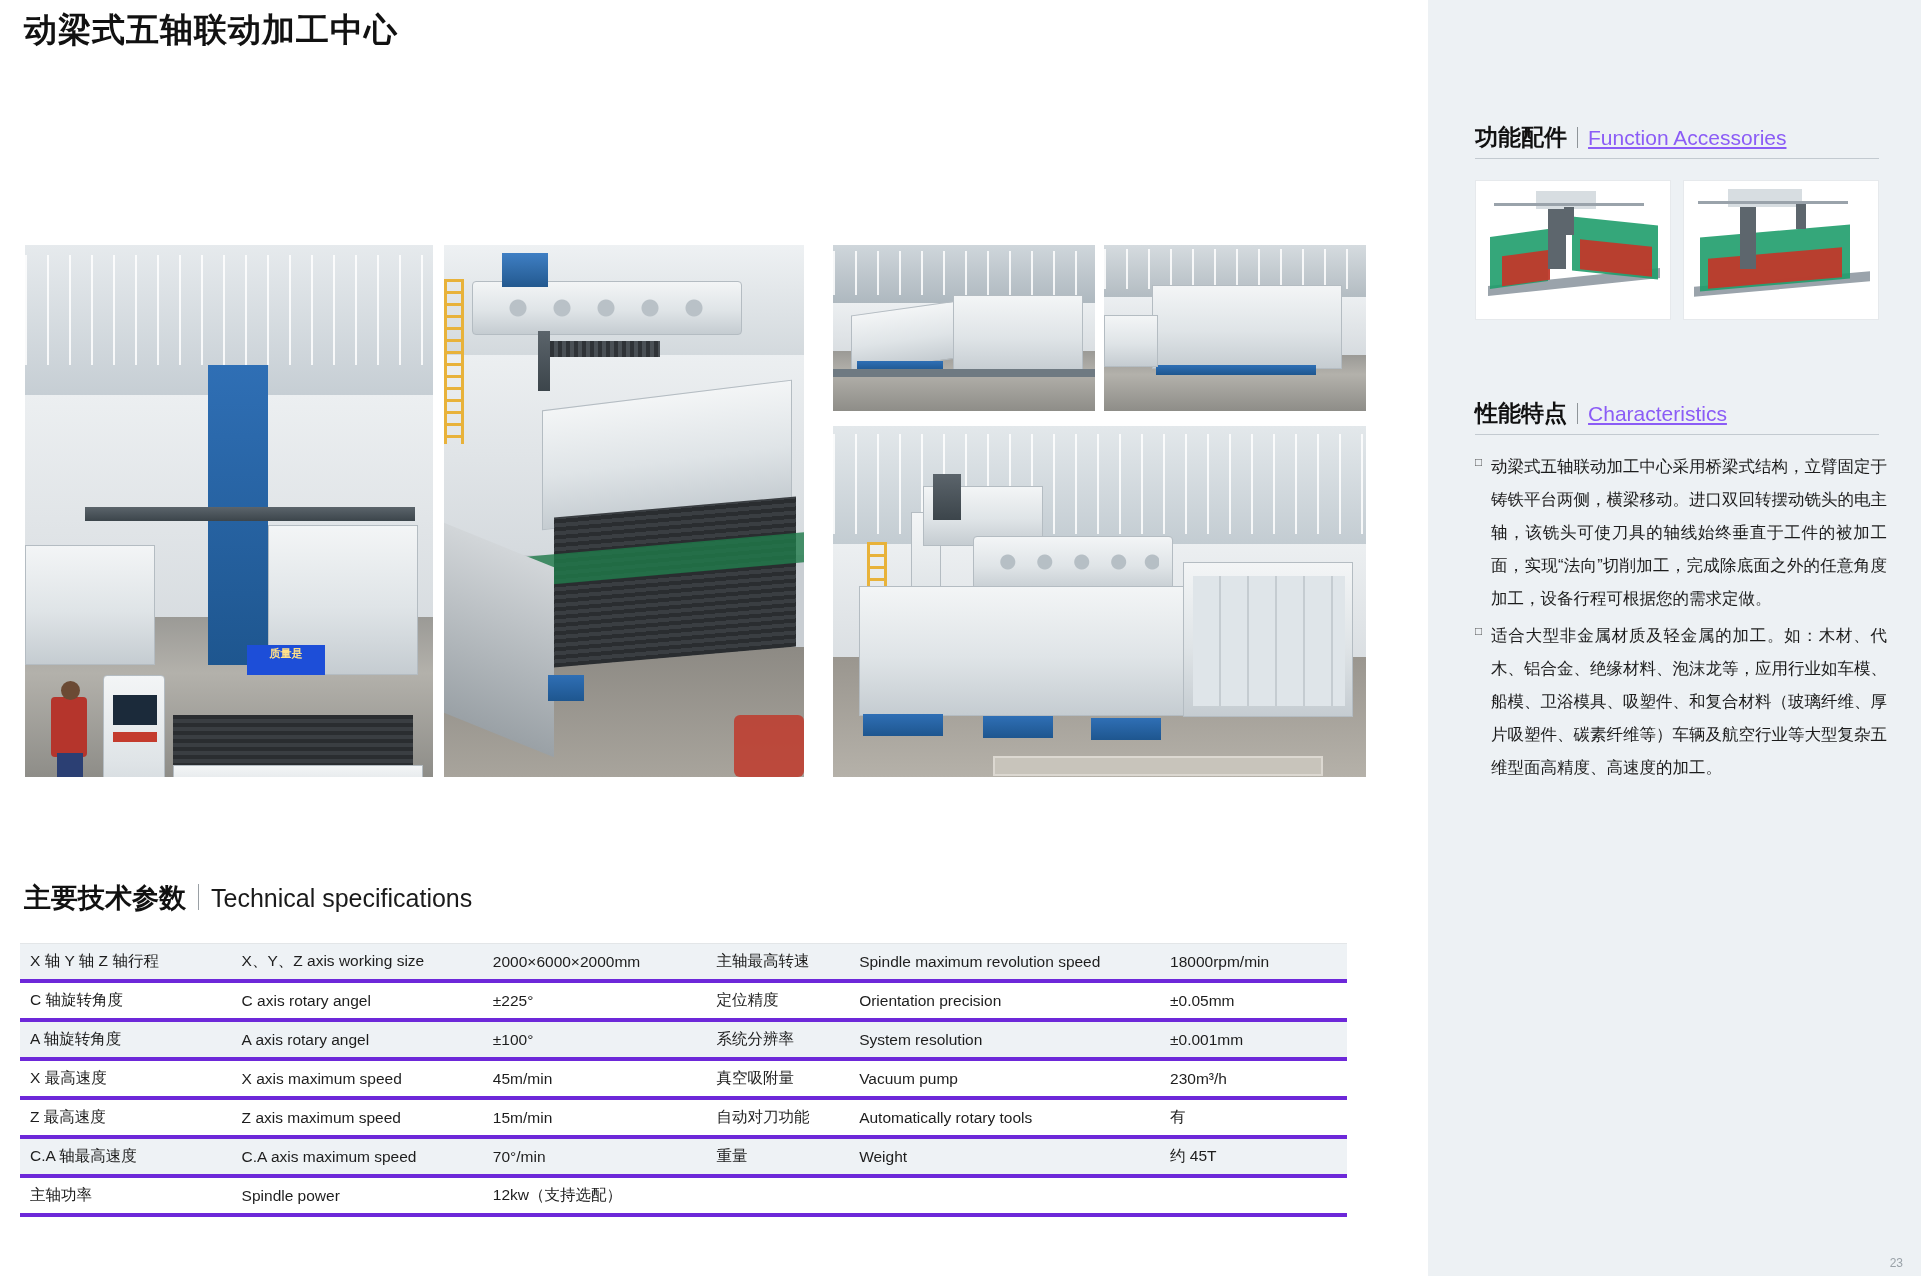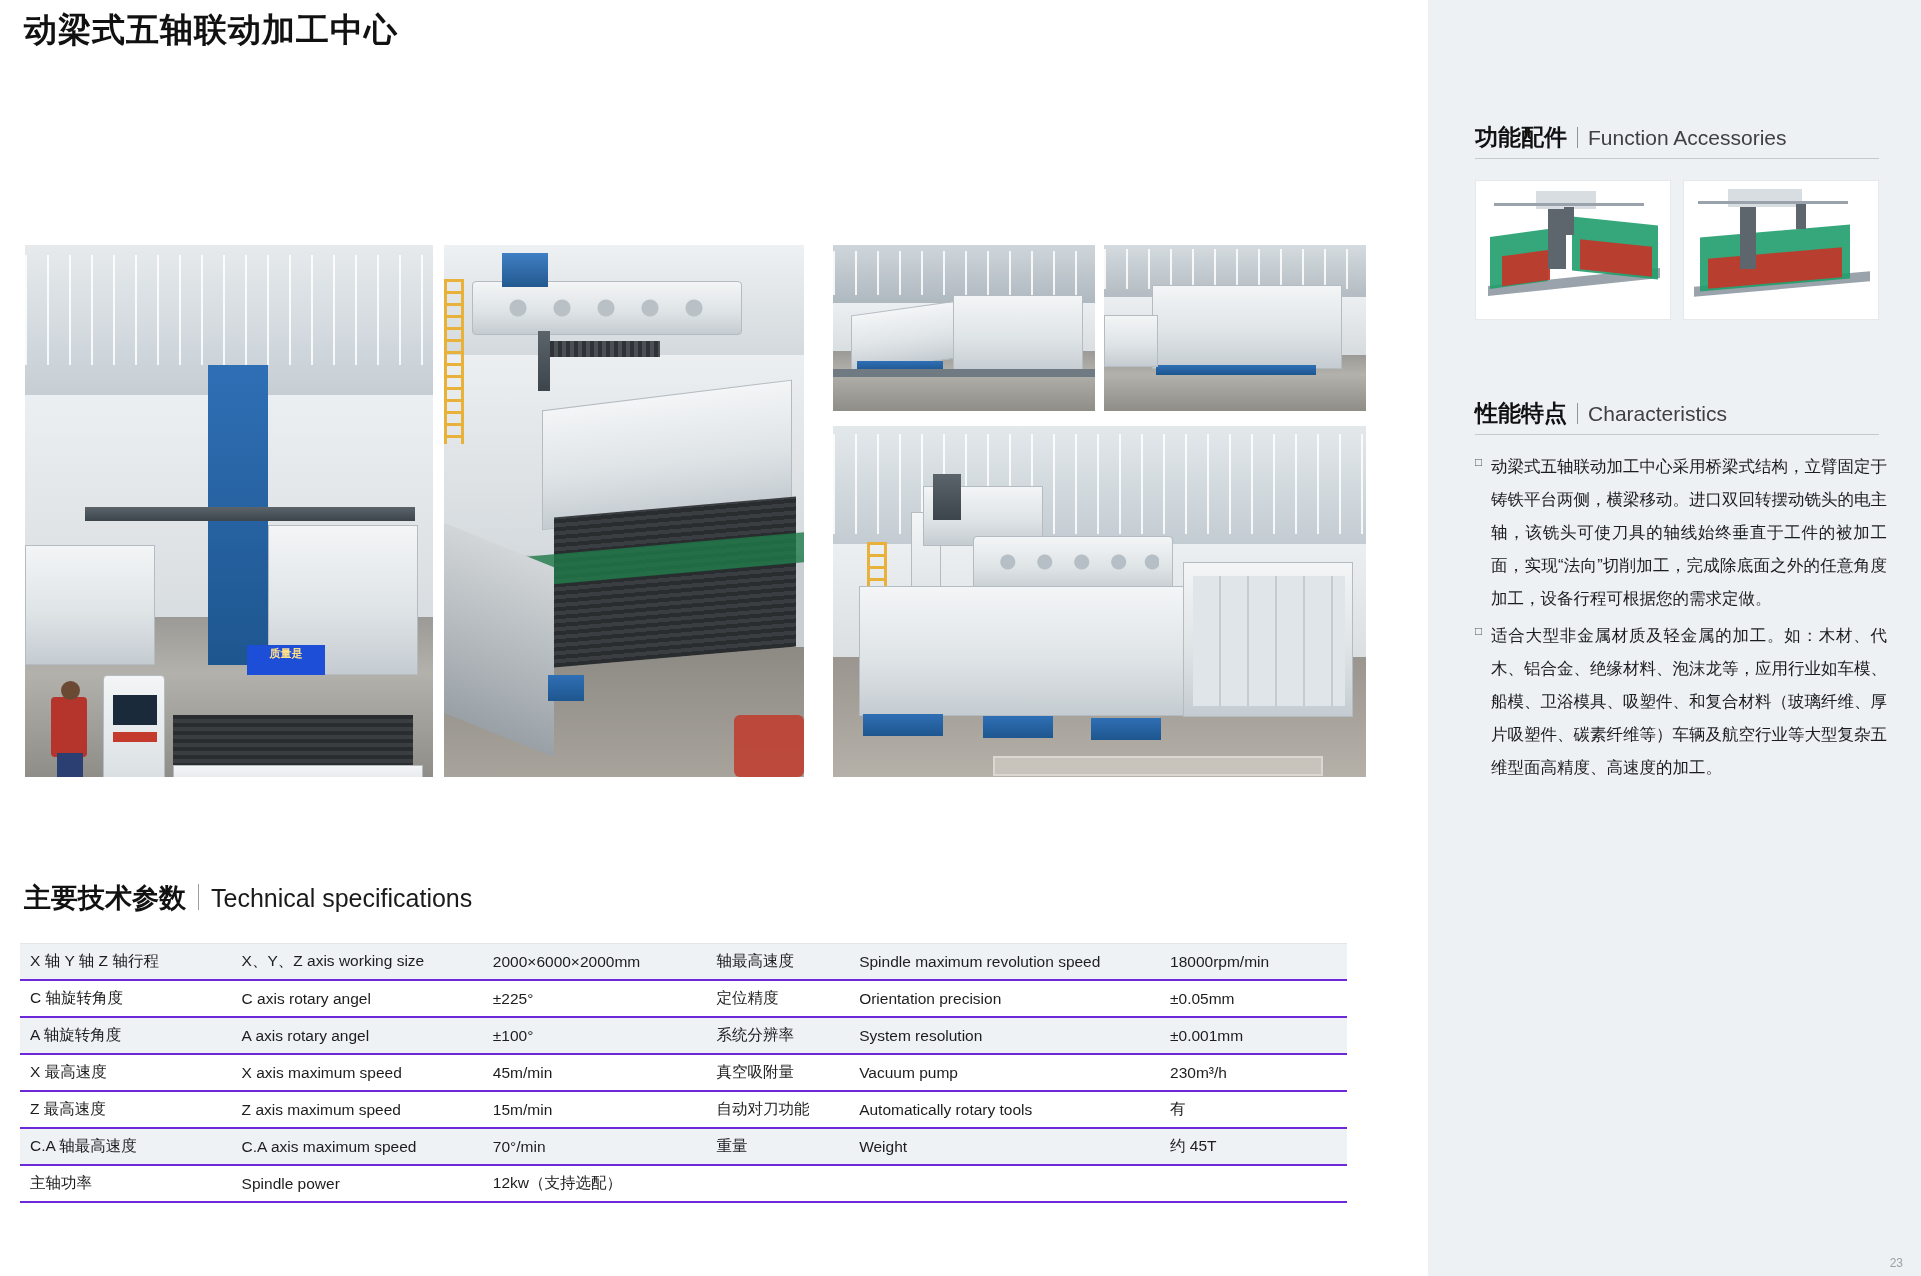--- a/index.html
+++ b/index.html
@@ -154,21 +154,21 @@
     width: 1327px;
     border-collapse: collapse;
     font-size: 15.5px;
     color: #1d1d1d;
   }
   table.specs td {
     padding: 7px 8px 7px 10px;
     border: none;
     white-space: nowrap;
   }
-  table.specs tr { border-bottom: 2px solid #6d28d9; }
+  table.specs tr { border-bottom: 4px solid #6d28d9; }
   table.specs tr.alt { background: #eef2f5; }
   table.specs tr:first-child { border-top: 1px solid #e3e6e8; }
   .c0 { width: 215px; }
   .c1 { width: 250px; }
   .c2 { width: 225px; }
   .c3 { width: 135px; }
   .c4 { width: 310px; }
   .c5 { width: 192px; }
 
   
@@ -191,21 +191,22 @@
   .sec-head .bar {
     width: 1px;
     height: 21px;
     background: #8f9599;
     margin: 0 10px;
     position: relative;
     top: 3px;
   }
   .sec-head .en {
     font-size: 21px;
-    color: #404040;
+    color: #8b5cf6;
+    text-decoration: underline;
   }
   #fa-head { position: absolute; left: 47px; top: 122px; width: 404px; }
   .cad-row {
     position: absolute;
     left: 47px;
     top: 180px;
     width: 404px;
     display: flex;
     justify-content: space-between;
   }
@@ -369,21 +370,21 @@
       <span class="bar"></span>
       <span class="en">Technical specifications</span>
     </div>
 
     <table class="specs">
       <tbody>
         <tr class="alt">
           <td class="c0">X 轴 Y 轴 Z 轴行程</td>
           <td class="c1">X、Y、Z axis working size</td>
           <td class="c2">2000×6000×2000mm</td>
-          <td class="c3">轴最高速度</td>
+          <td class="c3">主轴最高转速</td>
           <td class="c4">Spindle maximum revolution speed</td>
           <td class="c5">18000rpm/min</td>
         </tr>
         <tr>
           <td class="c0">C 轴旋转角度</td>
           <td class="c1">C axis rotary angel</td>
           <td class="c2">±225°</td>
           <td class="c3">定位精度</td>
           <td class="c4">Orientation  precision</td>
           <td class="c5">±0.05mm</td>

